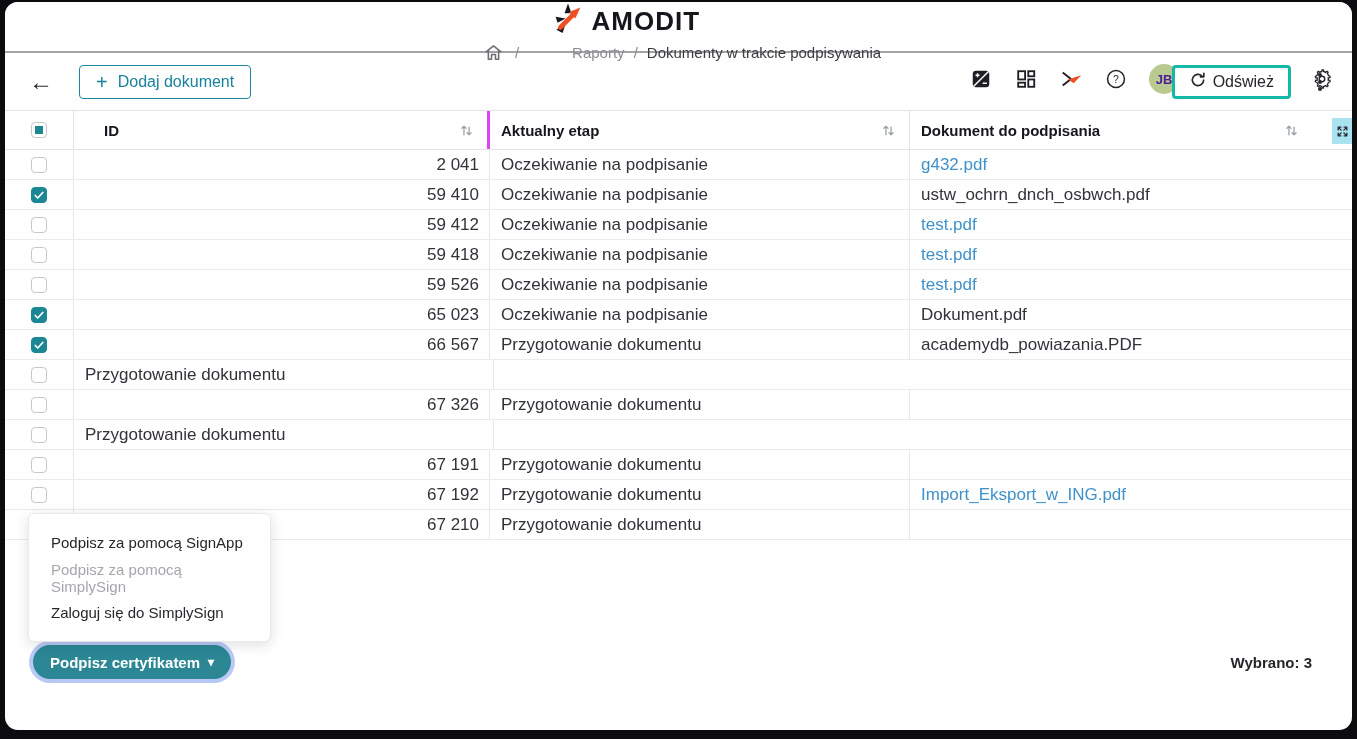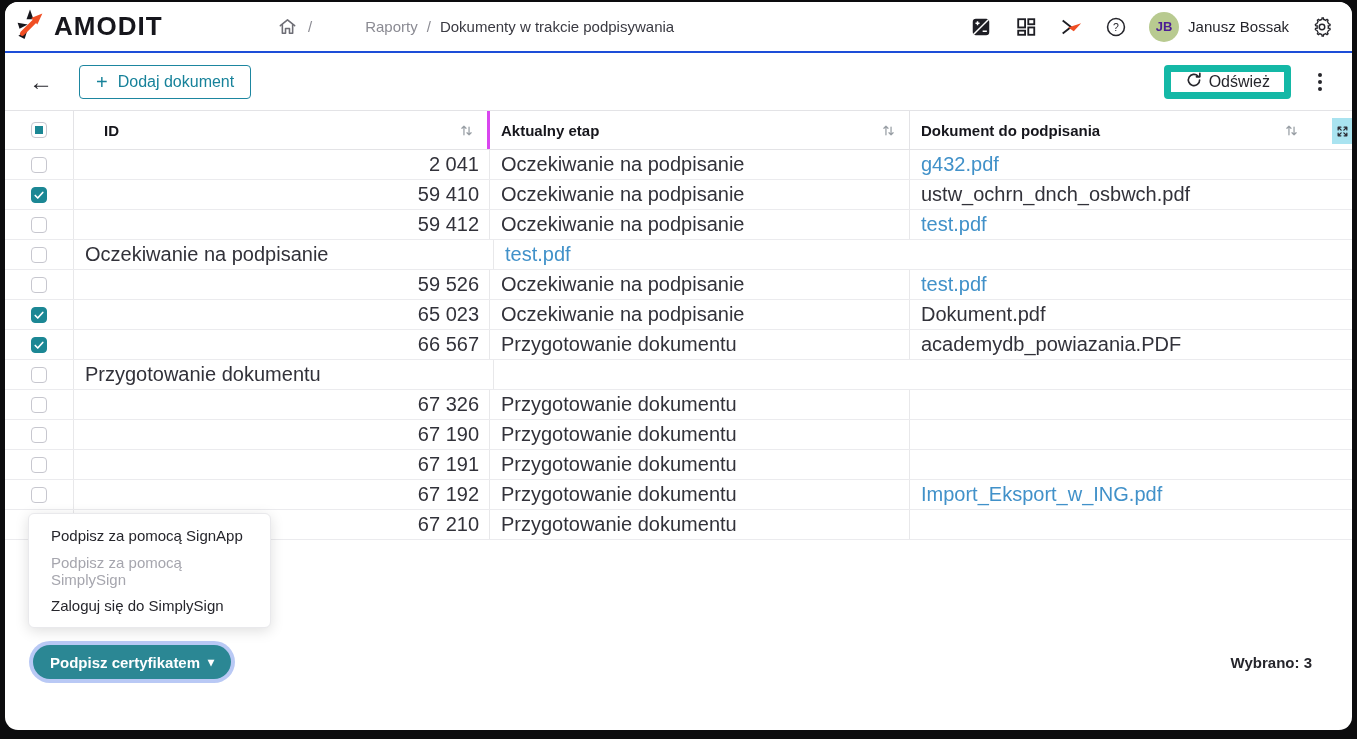--- a/index.html
+++ b/index.html
@@ -15,23 +15,24 @@
     width:1347px; height:728px;
     background:#ffffff;
     border-radius:13px;
     overflow:hidden;
   }
 
   
   .app-header {
     height:51px;
     display:flex; align-items:center;
-    border-bottom:2px solid #1d4ed8;
-    padding:0 18px 0 8px;
+    border-bottom:2px solid #a3a3a3;
+    padding:0 18px 0 24px;
     background:#fff;
+    flex-direction:column;
   }
   .logo { display:flex; align-items:center; gap:7px; width:262px; }
   .logo-text { font-size:26px; font-weight:bold; letter-spacing:1px; color:#16161c; }
   .breadcrumb { display:flex; align-items:center; gap:9px; font-size:15px; color:#8b8b93; }
   .breadcrumb .sep { color:#8b8b93; }
   .crumb-muted { color:#8b8b93; cursor:pointer;margin-left:44px; }
   .crumb-current { color:#3a3a42; }
   .header-right { margin-left:auto; display:flex; align-items:center; gap:21px; }
   .hicon { width:24px; height:24px; display:flex; align-items:center; justify-content:center; cursor:pointer; }
   .avatar {
@@ -49,21 +50,21 @@
     display:flex; align-items:center; gap:10px;
     height:34px; padding:0 16px;
     border:1px solid #1d86a0; border-radius:4px;
     color:#17829A; font-size:16px; background:#fff; cursor:pointer;
   }
   .add-btn .plus { font-size:20px; line-height:1; }
   .toolbar-right { margin-left:auto; display:flex; align-items:center; gap:23px; }
   .refresh-btn {
     display:flex; align-items:center; gap:6px;
     height:34px; padding:0 14px;
-    border:7px solid #14b8a6; border-radius:4px;
+    border:3px solid #14b8a6; border-radius:4px;
     background:#fff; color:#26262c; font-size:16px; cursor:pointer;
   }
   .kebab { display:flex; flex-direction:column; gap:3px; cursor:pointer; padding:4px; }
   .kebab i { width:4px; height:4px; border-radius:50%; background:#26262c; }
 
   
   .thead {
     display:flex; height:40px; align-items:center;
     border-top:1px solid #e3e3e6; border-bottom:1px solid #e3e3e6;
     font-weight:bold; font-size:15px; color:#16161c;
@@ -77,39 +78,39 @@
   .thead .c-etap { justify-content:space-between; padding-right:12px; }
   .thead .c-doc { justify-content:space-between; padding-right:52px; }
   .sort-ic { cursor:pointer; display:flex; align-items:center; }
   .expand-btn {
     position:absolute; right:0; top:7px;
     width:20px; height:26px; background:#a9e3f0;
     display:flex; align-items:center; justify-content:center; cursor:pointer;
   }
   .trow {
     display:flex; height:30px; align-items:center;
-    border-bottom:1px solid #ebebee; font-size:20px; color:#32323a;
+    border-bottom:1px solid #ebebee; font-size:17px; color:#32323a;
   }
   .trow .c-check { border-right:1px solid #e8e8ea; }
   .trow .c-id { justify-content:flex-end; padding-right:10px; border-right:1px solid #e8e8ea; }
   .trow .c-etap { border-right:1px solid #e8e8ea; }
   .cb {
     width:16px; height:16px; border:1.5px solid #c7c7cf; border-radius:4px;
     background:#fff; cursor:pointer; display:flex; align-items:center; justify-content:center;
   }
   .cb.checked { background:#1B8794; border-color:#1B8794; }
   .cb-inner { width:8px; height:8px; background:#1B8794; }
   .doclink { color:#4191C9; text-decoration:none; cursor:pointer; }
 
   
   .ctx-menu {
     position:absolute; left:23px; top:511px; width:243px;
     background:#fff; border:1px solid #e9e9ec; border-radius:6px;
     box-shadow:0 3px 14px rgba(0,0,0,0.13);
-    padding:4px 0; z-index:20;
+    padding:11px 0; z-index:20;
   }
   .ctx-item { height:35px; display:flex; align-items:center; padding:0 22px; font-size:15px; color:#26262c; cursor:pointer; }
   .ctx-item.disabled { color:#a6a6ae; cursor:default; }
 
   
   .sel-bar { height:50px; display:flex; align-items:center; padding:0 40px 0 28px; margin-top:97px; }
   .sign-btn {
     height:34px; padding:0 17px; border:none; border-radius:17px;
     background:#2B8794; color:#fff; font-size:15px; font-weight:bold;
     font-family:"Liberation Sans", sans-serif;
@@ -300,20 +301,21 @@
         <div class="c-id">59 412</div>
         <div class="c-etap">Oczekiwanie na podpisanie</div>
         <div class="c-doc">
           <a class="doclink">test.pdf</a>
         </div>
       </div>
       <div class="trow">
         <div class="c-check">
           <span class="cb "></span>
         </div>
+        <div class="c-id">59 418</div>
         <div class="c-etap">Oczekiwanie na podpisanie</div>
         <div class="c-doc">
           <a class="doclink">test.pdf</a>
         </div>
       </div>
       <div class="trow">
         <div class="c-check">
           <span class="cb "></span>
         </div>
         <div class="c-id">59 526</div>
@@ -362,21 +364,20 @@
           <span class="cb "></span>
         </div>
         <div class="c-id">67 326</div>
         <div class="c-etap">Przygotowanie dokumentu</div>
         <div class="c-doc"></div>
       </div>
       <div class="trow">
         <div class="c-check">
           <span class="cb "></span>
         </div>
-        <div class="c-id">67 190</div>
         <div class="c-etap">Przygotowanie dokumentu</div>
         <div class="c-doc"></div>
       </div>
       <div class="trow">
         <div class="c-check">
           <span class="cb "></span>
         </div>
         <div class="c-id">67 191</div>
         <div class="c-etap">Przygotowanie dokumentu</div>
         <div class="c-doc"></div>

